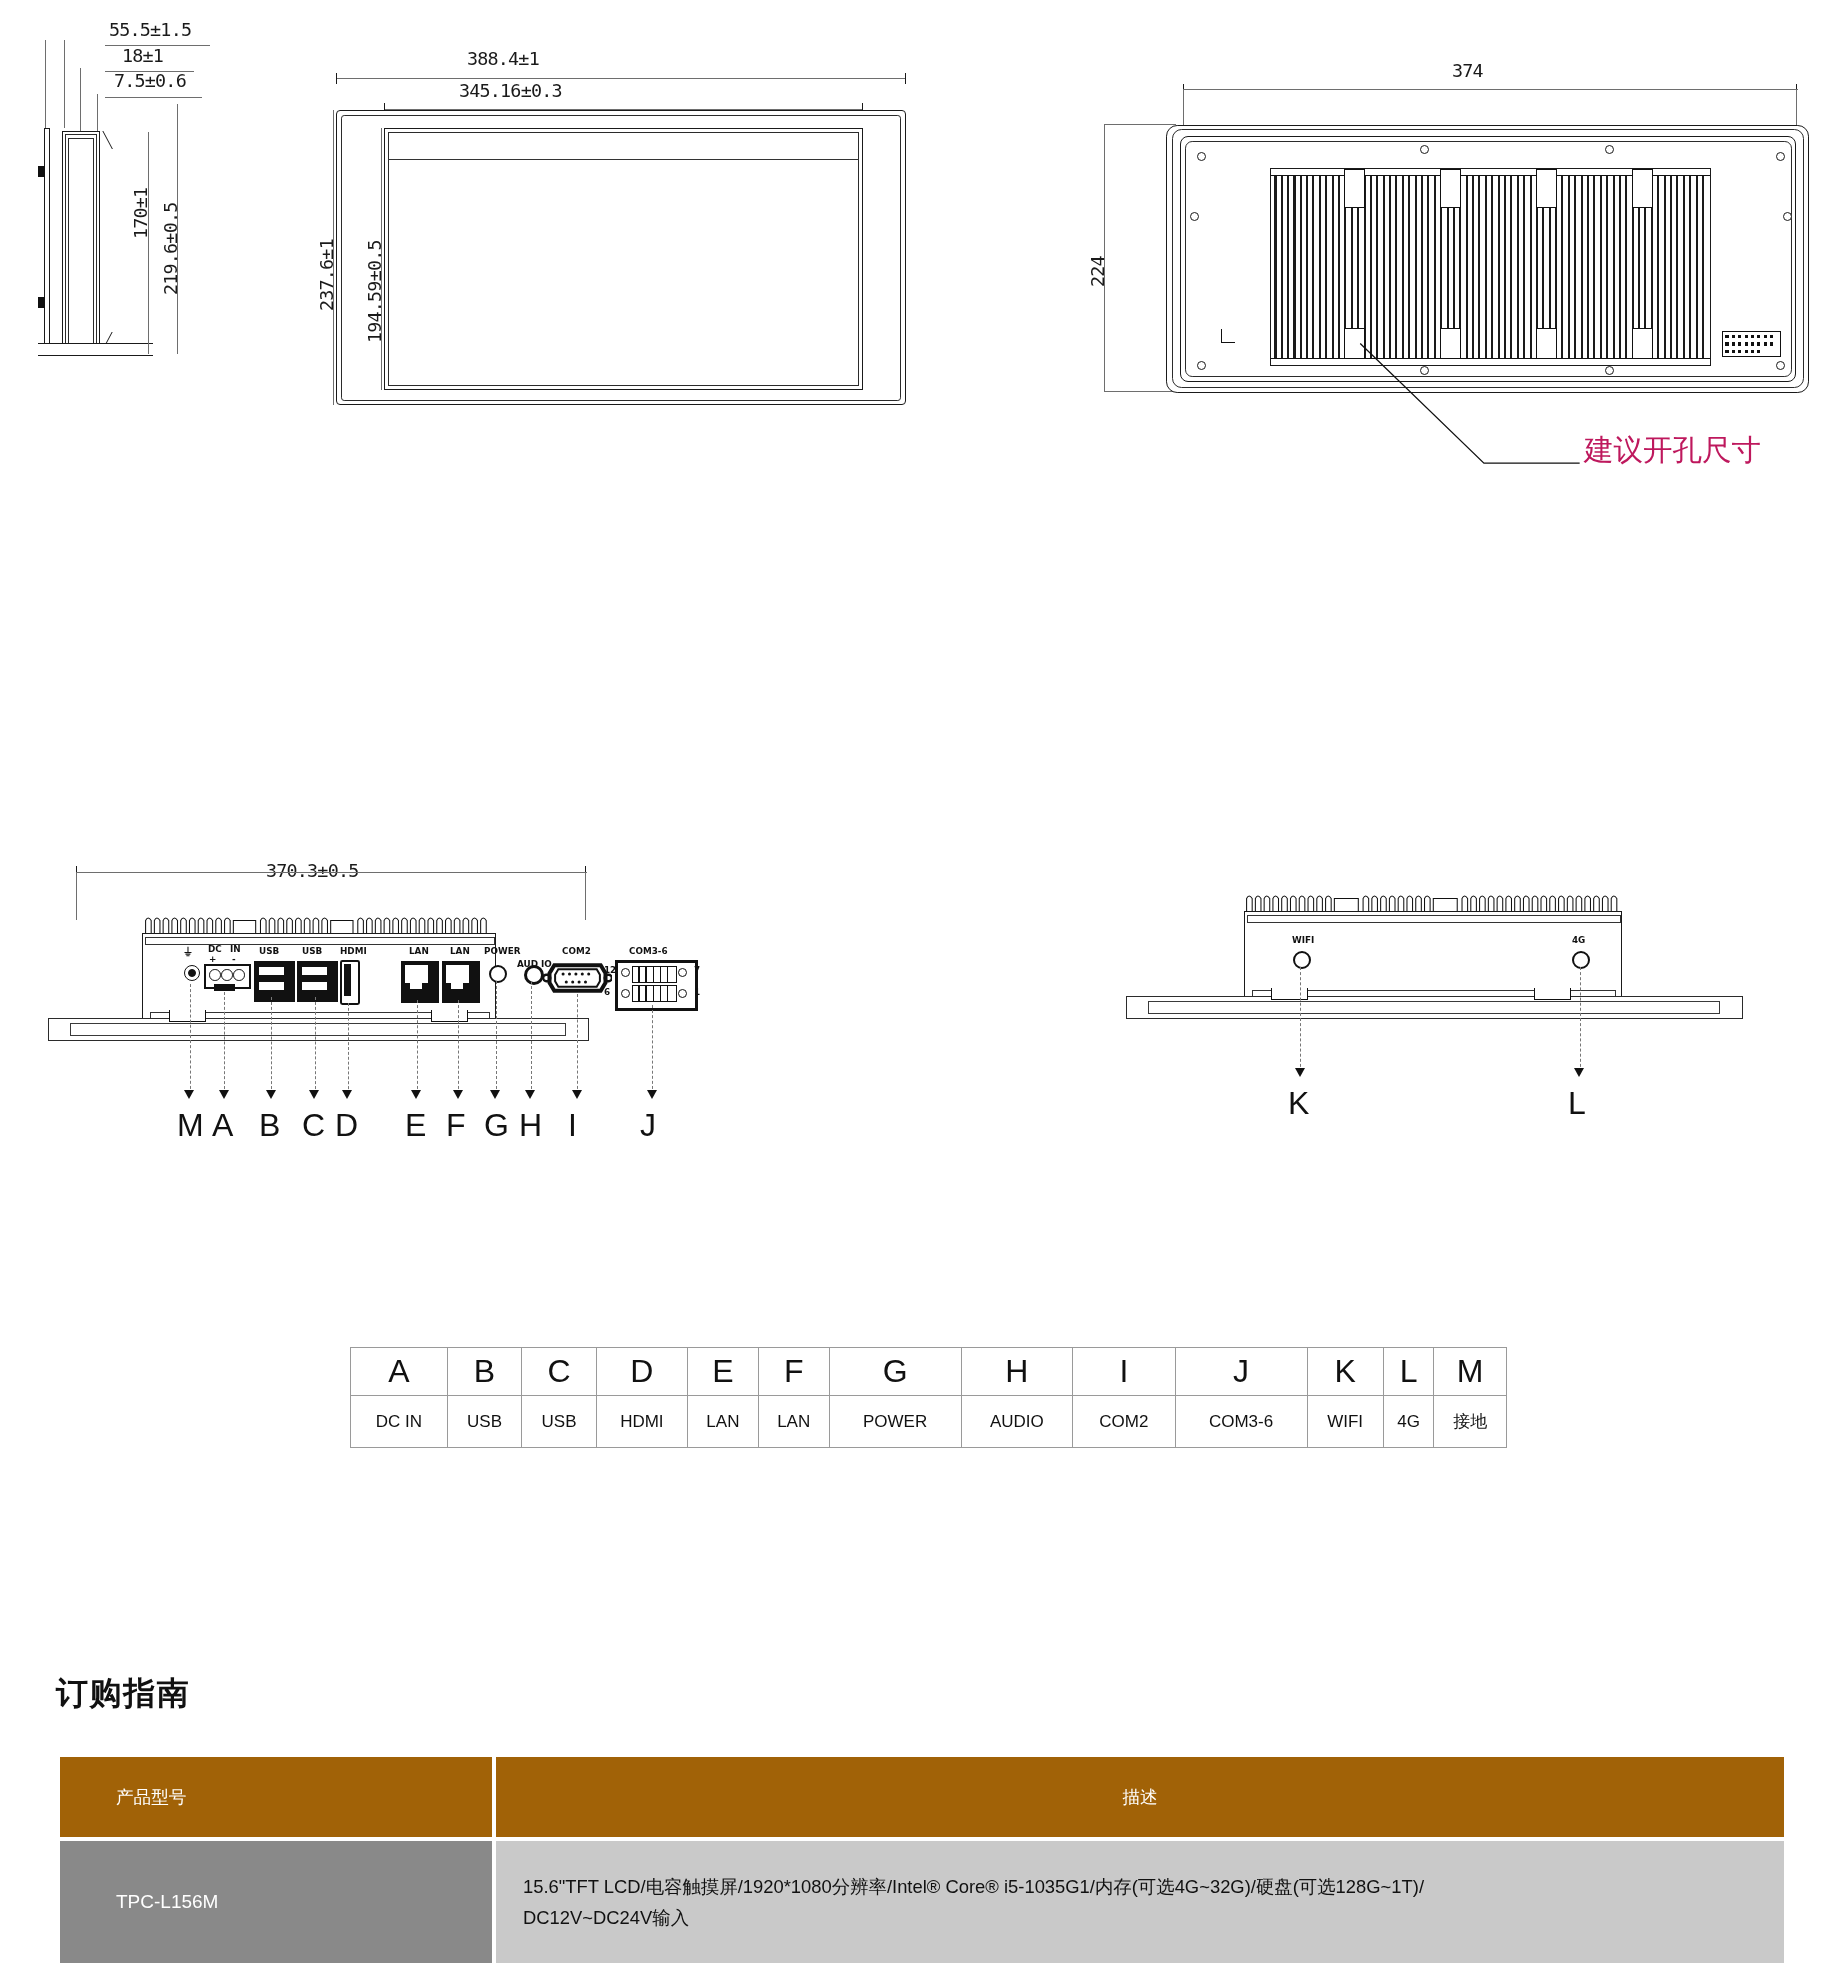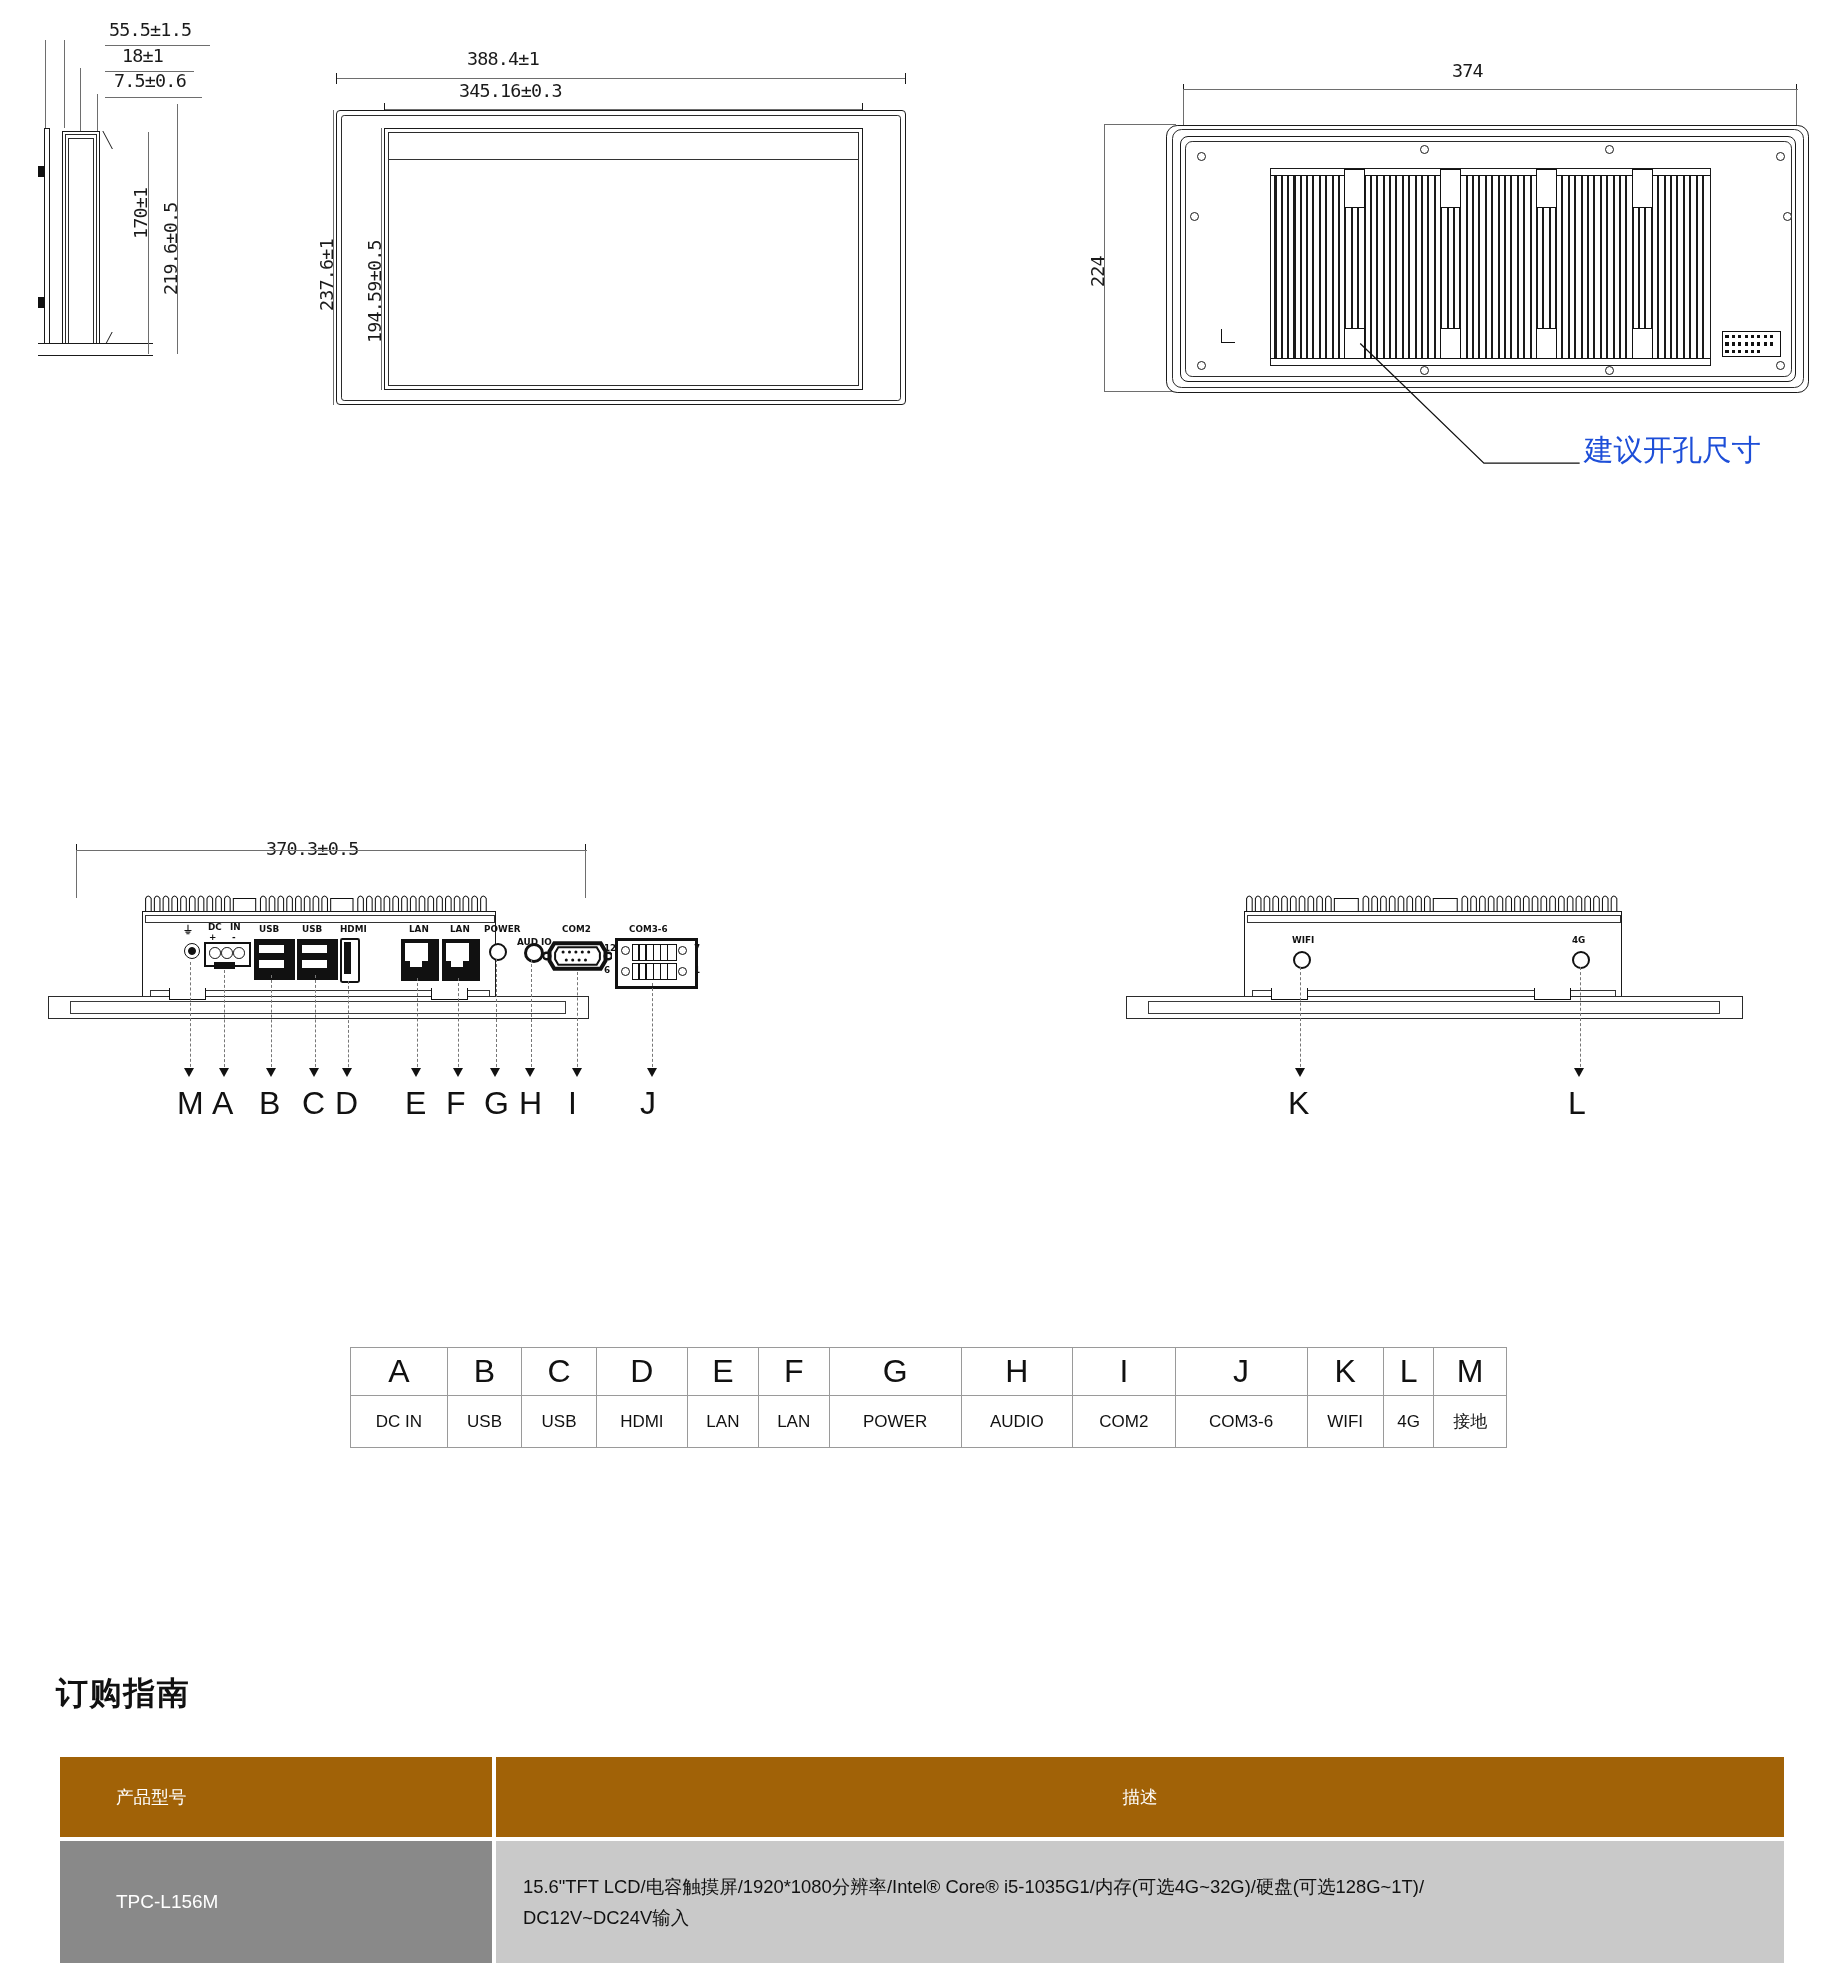--- a/index.html
+++ b/index.html
@@ -277,25 +277,25 @@
       <div class="blk" style="left:21.5px;top:17.6px;width:3.2px;height:3.2px;"></div>
     <div class="blk" style="left:28px;top:17.6px;width:3.2px;height:3.2px;"></div>
       <div class="blk" style="left:34px;top:17.6px;width:3.2px;height:3.2px;"></div>
   </div>
 
   <div class="abs" style="left:152px;top:281px;width:12.8px;height:12.8px;border-left:1.1px solid #111;border-bottom:1.1px solid #111;"></div>
 
   <svg class="abs" style="left:0;top:0;width:766px;height:559px;pointer-events:none;" viewBox="0 0 960 700" width="766" height="559">
     <polyline points="365,370 520,520 640,520" fill="none" stroke="#111" stroke-width="1.6"></polyline>
   </svg>
-  <div class="abs" style="left:515px;top:383px;font-family:'DejaVu Sans', sans-serif;font-size:29.5px;color:#1d4ed8;white-space:nowrap;">建议开孔尺寸</div>
+  <div class="abs" style="left:515px;top:383px;font-family:'DejaVu Sans', sans-serif;font-size:29.5px;color:#be185d;white-space:nowrap;">建议开孔尺寸</div>
 
 </div>
 
-<div class="abs" style="left:48px;top:798px;width:838px;height:367px;">
+<div class="abs" style="left:48px;top:820px;width:838px;height:367px;">
 
   <div class="dimtxt abs" style="left:218px;top:40px;">370.3±0.5</div>
   <div class="dimline h abs" style="left:28px;top:52px;width:511px;"></div>
   <div class="tick" style="left:28px;top:46px;width:1.3px;height:11.2px;"></div>
   <div class="tick" style="left:537px;top:46px;width:1.3px;height:11.2px;"></div>
   <div class="extline abs" style="left:28px;top:52px;height:48px;"></div>
   <div class="extline abs" style="left:537px;top:52px;height:48px;"></div>
 
   <div class="abs" style="left:96px;top:94px;width:351px;height:21px;overflow:hidden;">
     <svg width="351" height="21" viewBox="0 0 440 26" preserveAspectRatio="none">

